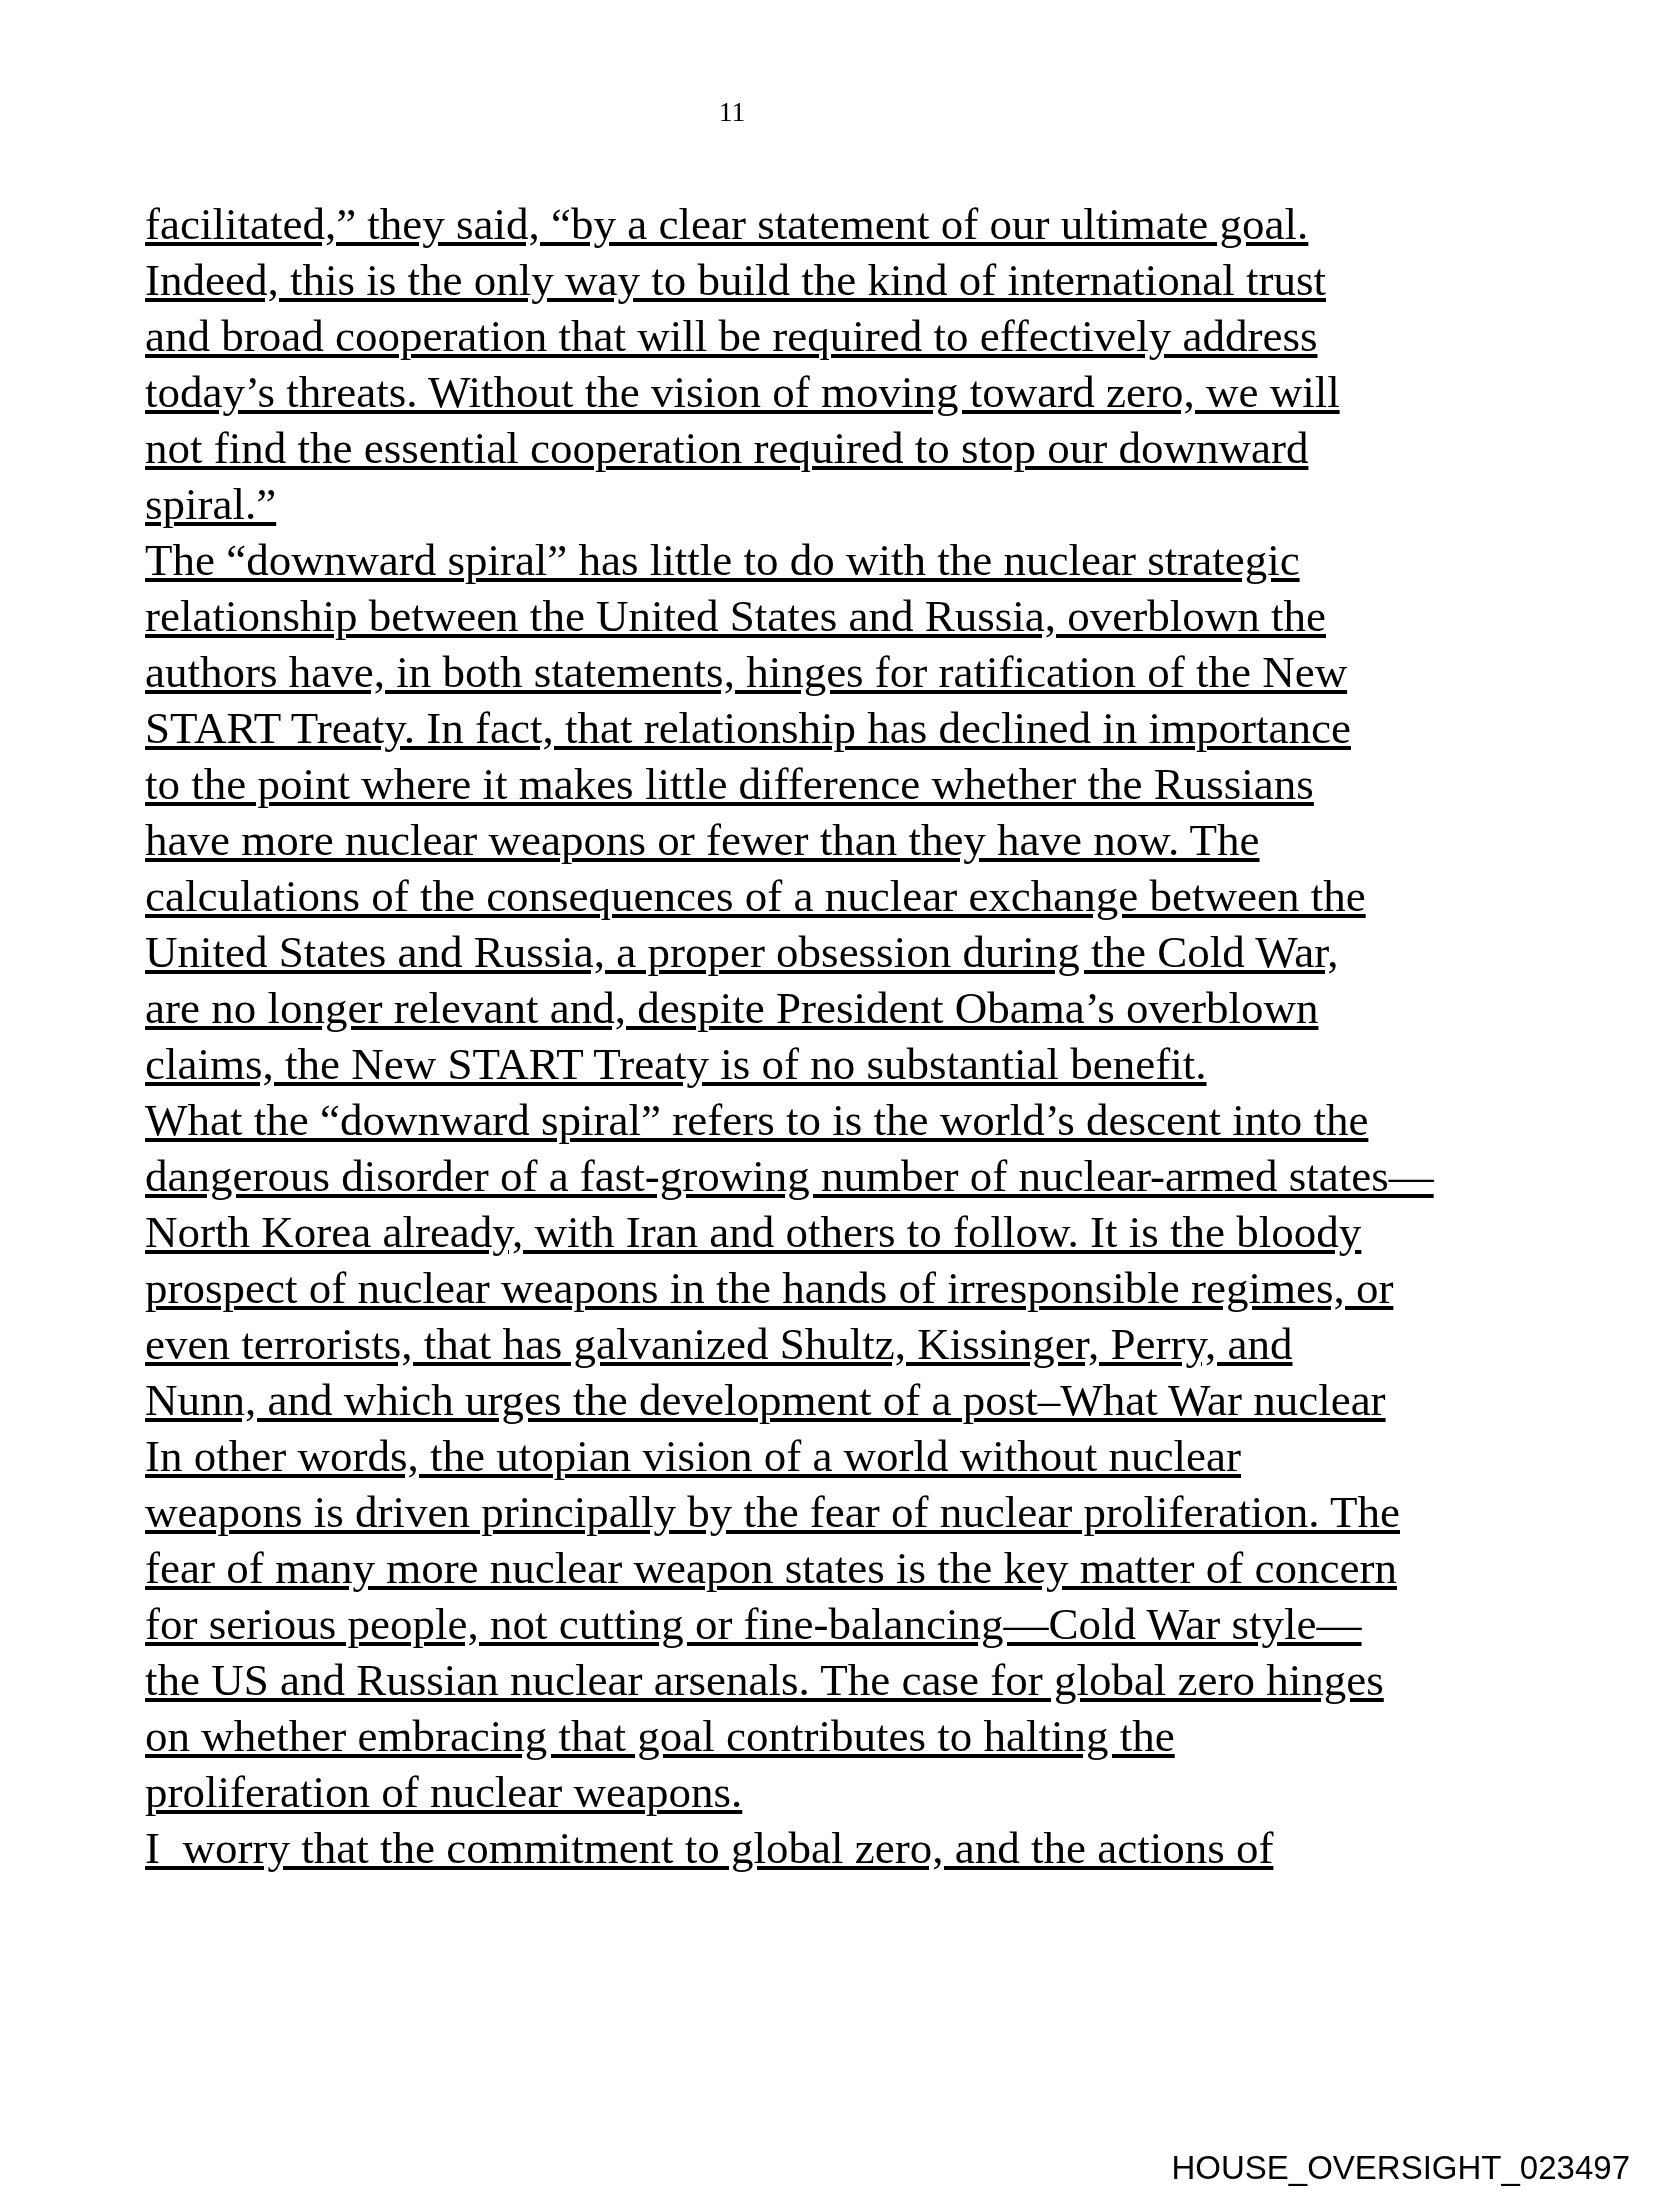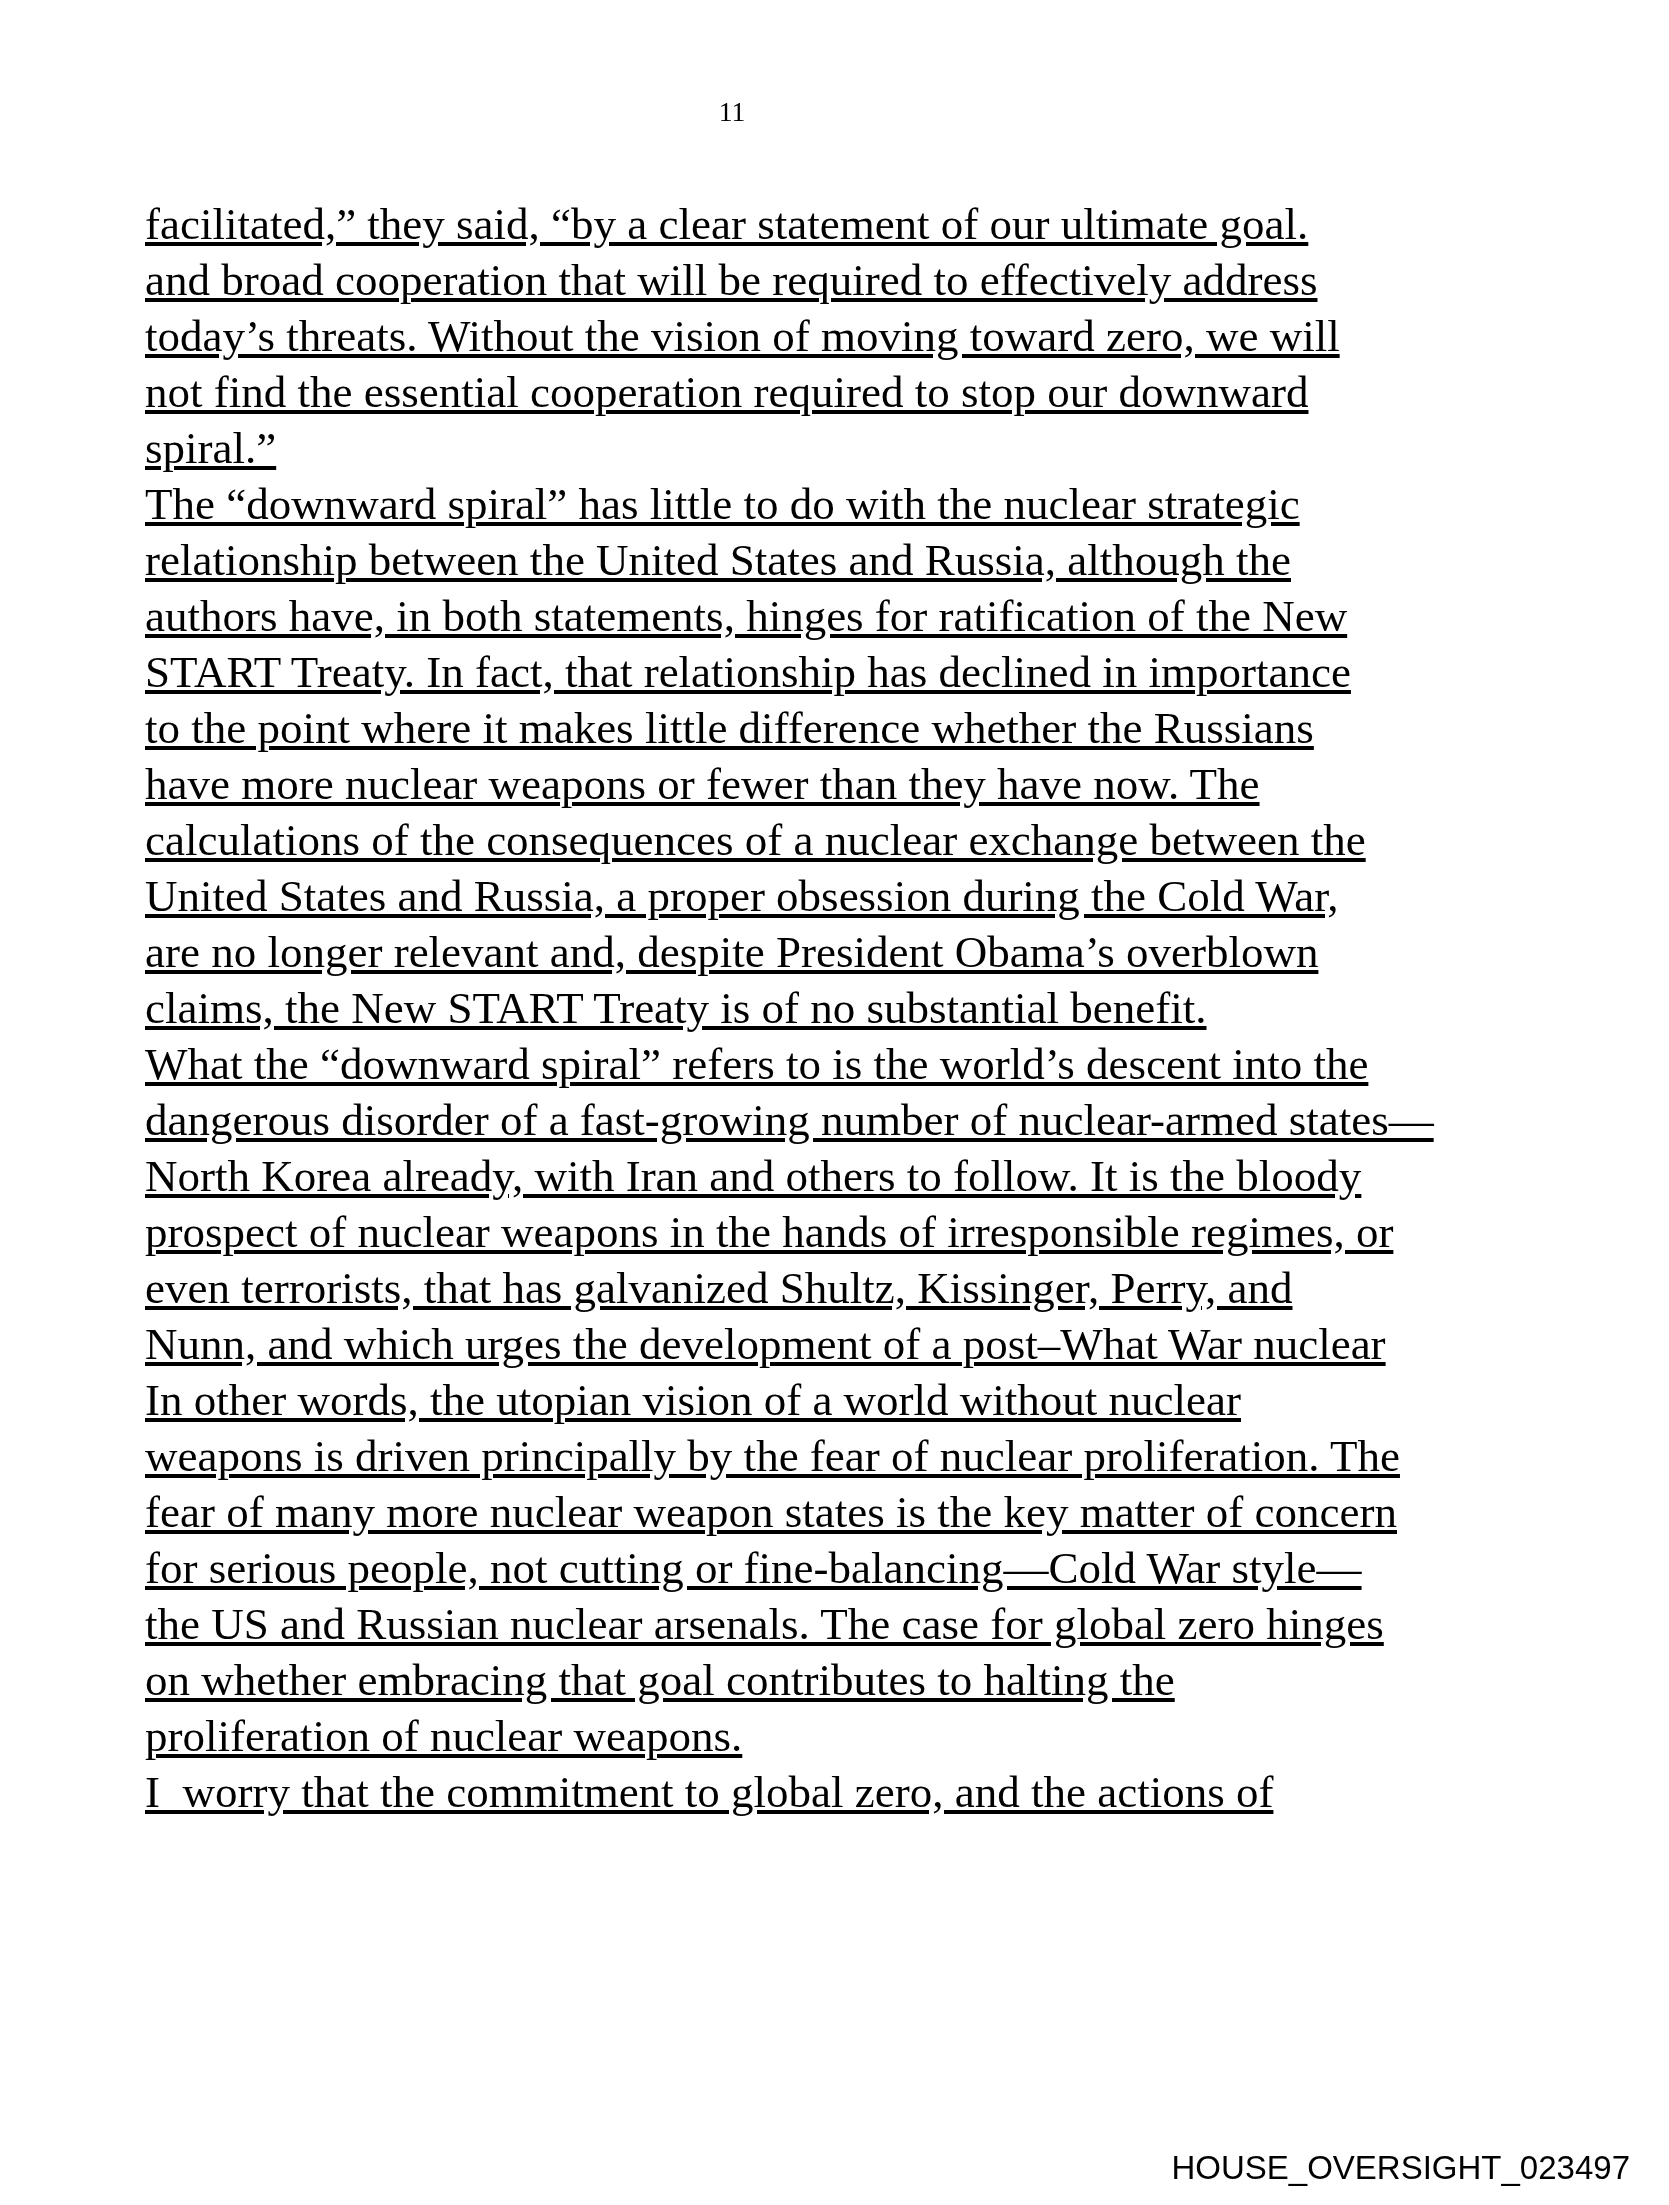--- a/index.html
+++ b/index.html
@@ -19,28 +19,29 @@
   }
 </style>
 </head>
 <body>
 
 <div class="page-number">11</div>
 
 <div class="body-text">
   <div>
     <span class="line">facilitated,” they said, “by a clear statement of our ultimate goal.</span>
+    <span class="line">Indeed, this is the only way to build the kind of international trust</span>
     <span class="line">and broad cooperation that will be required to effectively address</span>
     <span class="line">today’s threats. Without the vision of moving toward zero, we will</span>
     <span class="line">not find the essential cooperation required to stop our downward</span>
     <span class="line">spiral.”</span>
   </div>
   <div>
     <span class="line">The “downward spiral” has little to do with the nuclear strategic</span>
-    <span class="line">relationship between the United States and Russia, although the</span>
+    <span class="line">relationship between the United States and Russia, overblown the</span>
     <span class="line">authors have, in both statements, hinges for ratification of the New</span>
     <span class="line">START Treaty. In fact, that relationship has declined in importance</span>
     <span class="line">to the point where it makes little difference whether the Russians</span>
     <span class="line">have more nuclear weapons or fewer than they have now. The</span>
     <span class="line">calculations of the consequences of a nuclear exchange between the</span>
     <span class="line">United States and Russia, a proper obsession during the Cold War,</span>
     <span class="line">are no longer relevant and, despite President Obama’s overblown</span>
     <span class="line">claims, the New START Treaty is of no substantial benefit.</span>
   </div>
   <div>

